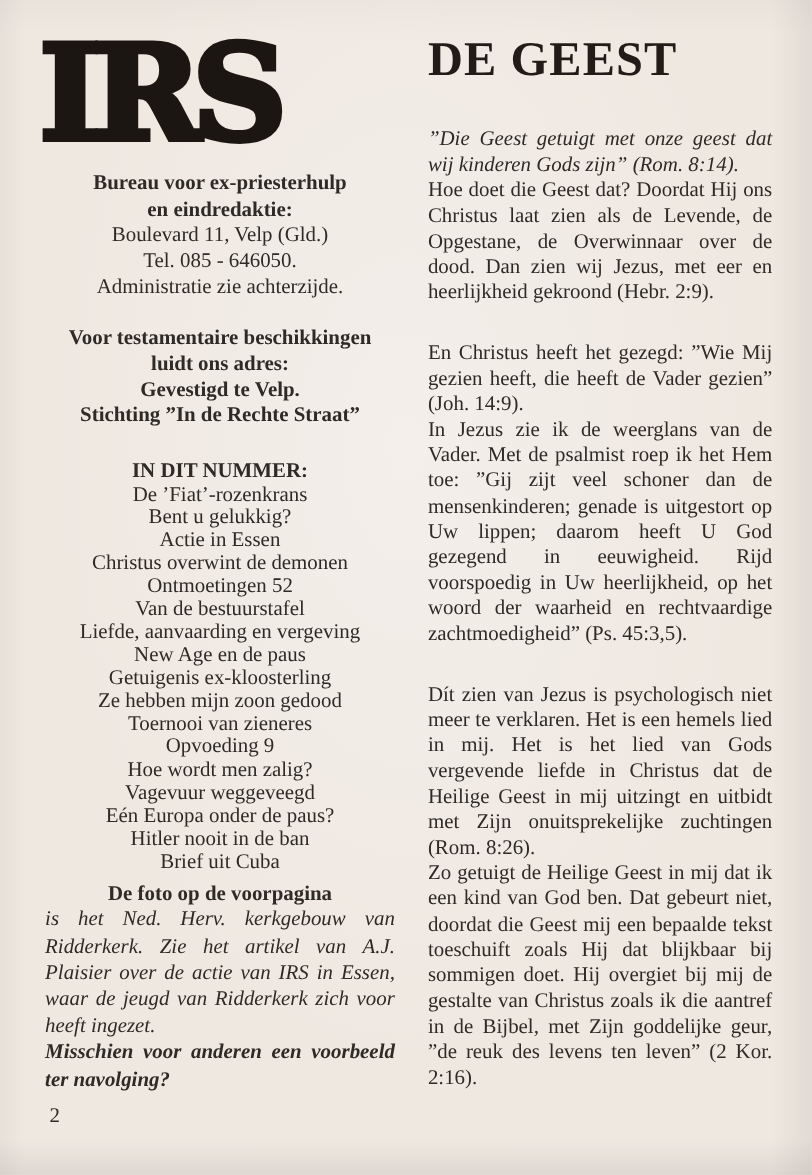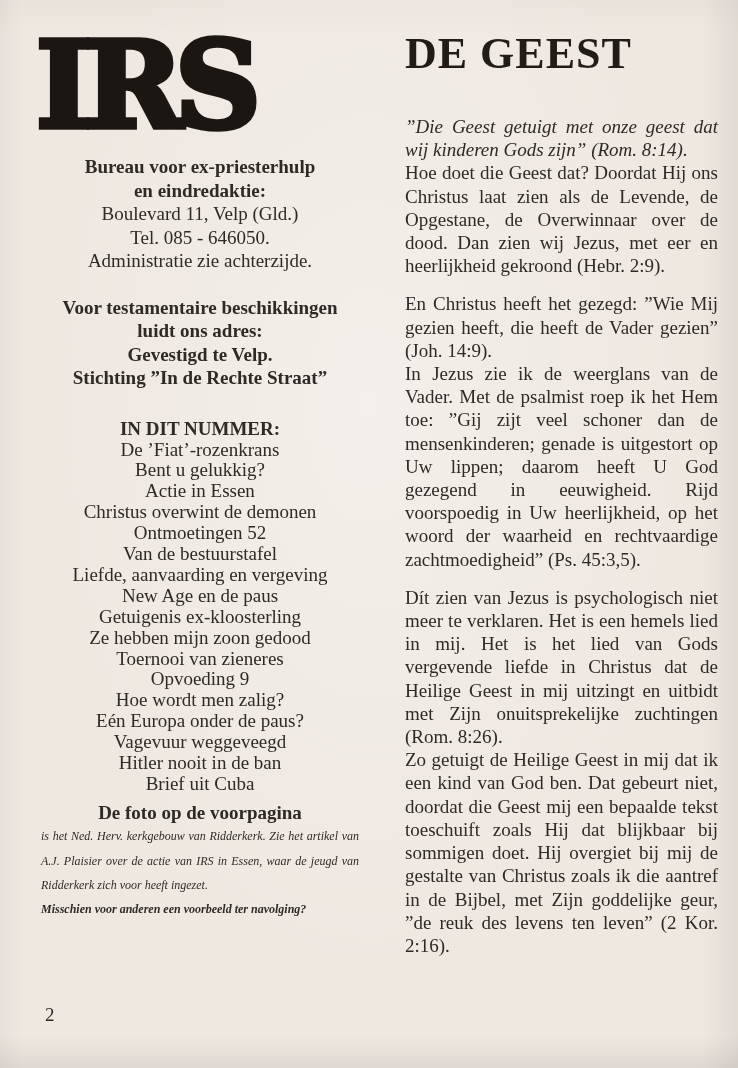--- a/index.html
+++ b/index.html
@@ -11,53 +11,53 @@
     background-image:
       radial-gradient(ellipse at 50% 38%, rgba(255,255,255,0.30), rgba(0,0,0,0) 62%),
       linear-gradient(to right, rgba(0,0,0,0.035), rgba(0,0,0,0) 3%, rgba(0,0,0,0) 95%, rgba(0,0,0,0.06)),
       linear-gradient(to bottom, rgba(0,0,0,0.025), rgba(0,0,0,0) 3%, rgba(0,0,0,0) 97%, rgba(0,0,0,0.07));
     color: var(--ink, #2e2a25);
     font-family: "Liberation Serif", serif;
   }
 
   .col { position:absolute; }
   .col.left  { left:41px;  top:30px; width:318px; }
-  .col.right { left:405px; top:30px; width:313px; }
+  .col.right { left:389px; top:30px; width:313px; }
 
   .logo {
     font-family:"DejaVu Serif", serif; font-weight:bold;
     font-size:119px; line-height:106px; letter-spacing:-0.065em;
     color: var(--logo-ink, #1b1611);
     -webkit-text-stroke: 5.5px var(--logo-ink, #1b1611);
     margin:2px 0 17px -5px; white-space:nowrap;
   }
 
   .line, .admin, .toc-heading, .toc-item, .photo-heading {
     font-size:19px; line-height:23.5px; margin:0;text-align:center;
   }
   .bold { font-weight:bold; }
   .admin { }
   .testament { margin-top:23px; }
   .toc { margin-top:28px; }
   .toc-heading { line-height:22px; }
   .toc-item { line-height:20.9px; }
   .photo-note { margin-top:6px; }
   .photo-body, .photo-emphasis {
-    font-size:12px; line-height:24.2px; font-style:italic;
+    font-size:19px; line-height:24.2px; font-style:italic;
     text-align:justify; margin:0;
   }
   .photo-emphasis { font-weight:bold; }
 
   .title {
     font-size:44px; line-height:48px; font-weight:bold; letter-spacing:1px;
     margin:0 0 37px 0; color:#211c17;
   }
   .par { font-size:19px; line-height:23.2px; text-align:justify; margin:0; }
   .par.italic { font-style:italic; }
-  .par.gap { margin-top:15px; }
+  .par.gap { margin-top:32px; }
 
   .pagenum { position:absolute; left:45px; top:1004px; font-size:19px; }
 </style>
 </head>
 <body>
 
 <div class="page">
 
   <div class="col left">
     <div class="logo">IRS</div>
@@ -87,22 +87,22 @@
           <p class="toc-item">Christus overwint de demonen</p>
           <p class="toc-item">Ontmoetingen 52</p>
           <p class="toc-item">Van de bestuurstafel</p>
           <p class="toc-item">Liefde, aanvaarding en vergeving</p>
           <p class="toc-item">New Age en de paus</p>
           <p class="toc-item">Getuigenis ex-kloosterling</p>
           <p class="toc-item">Ze hebben mijn zoon gedood</p>
           <p class="toc-item">Toernooi van zieneres</p>
           <p class="toc-item">Opvoeding 9</p>
           <p class="toc-item">Hoe wordt men zalig?</p>
+          <p class="toc-item">Vagevuur weggeveegd</p>
           <p class="toc-item">Eén Europa onder de paus?</p>
-          <p class="toc-item">Vagevuur weggeveegd</p>
           <p class="toc-item">Hitler nooit in de ban</p>
           <p class="toc-item">Brief uit Cuba</p>
         </div>
     </div>
 
     <div class="photo-note">
       <p class="photo-heading bold">De foto op de voorpagina</p>
       <p class="photo-body">is het Ned. Herv. kerkgebouw van Ridderkerk. Zie het artikel van A.J. Plaisier over de actie van IRS in Essen, waar de jeugd van Ridderkerk zich voor heeft ingezet.</p>
       <p class="photo-emphasis">Misschien voor anderen een voorbeeld ter navolging?</p>
     </div>

